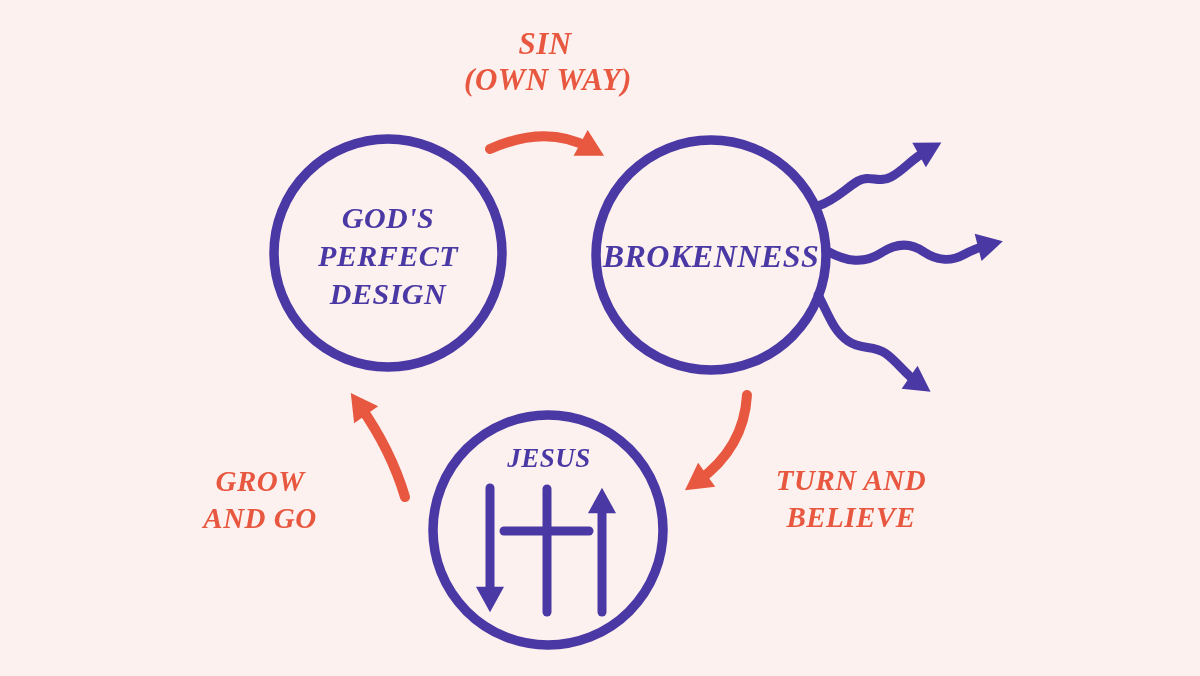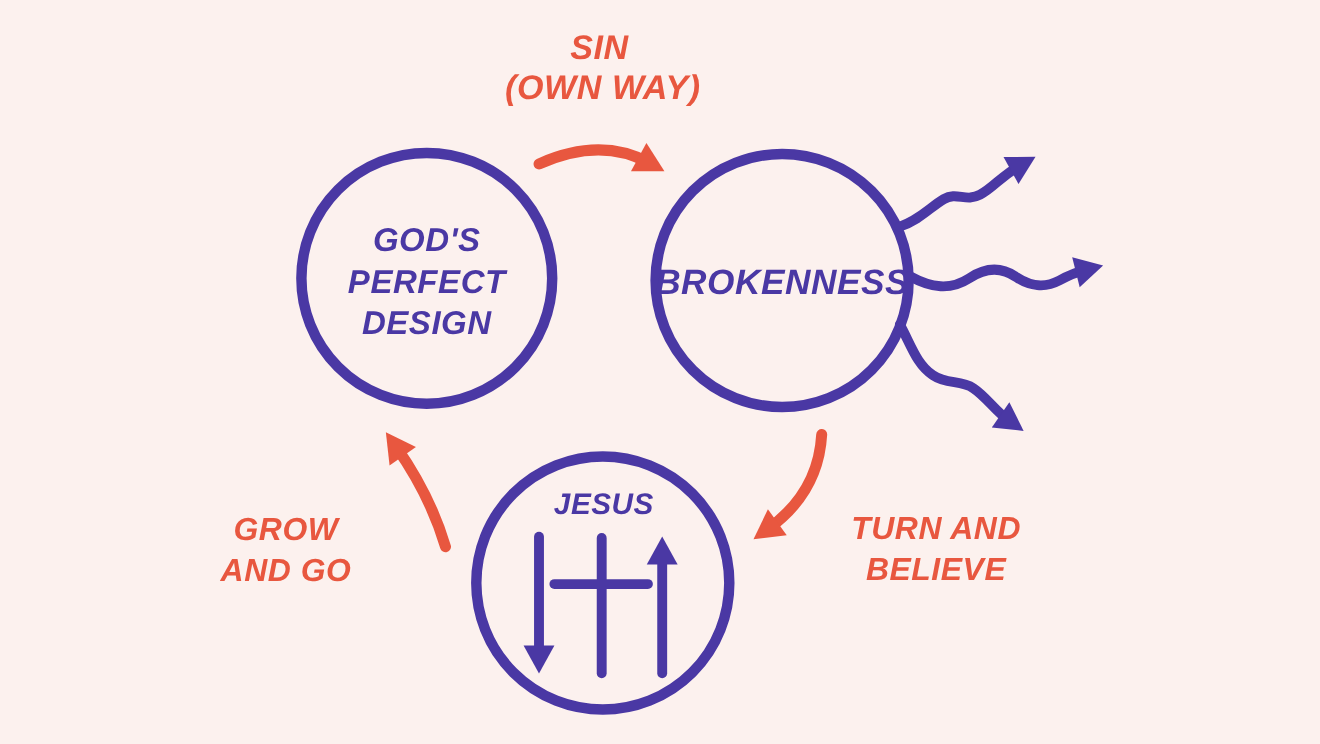--- a/index.html
+++ b/index.html
@@ -7,21 +7,21 @@
     --purple: #4a38a4;
     --orange: #e8573f;
   }
   * { margin: 0; padding: 0; box-sizing: border-box; }
   html, body {
     width: 1200px; height: 676px;
     background: var(--background);
     font-family: "Liberation Sans", "DejaVu Sans", sans-serif;
     overflow: hidden;
   }
-  .stage { position: relative; width: 1200px; height: 676px; }
+  .stage { position: relative; width: 1200px; height: 676px; font-family: Liberation Serif, serif; }
   svg { display: block; width: 1200px; height: 676px; }
 
   .circle-outline {
     fill: none;
     stroke: var(--purple);
     stroke-width: 9.5;
   }
   .orange-arrow {
     fill: none;
     stroke: var(--orange);

